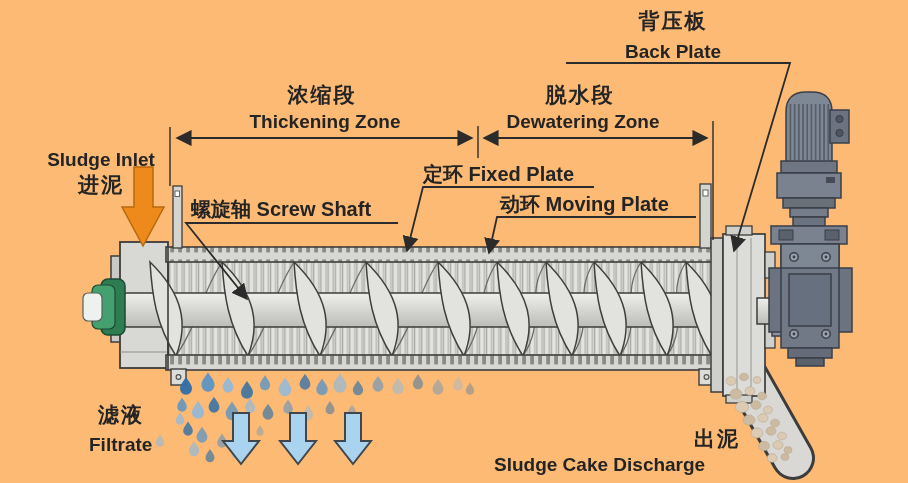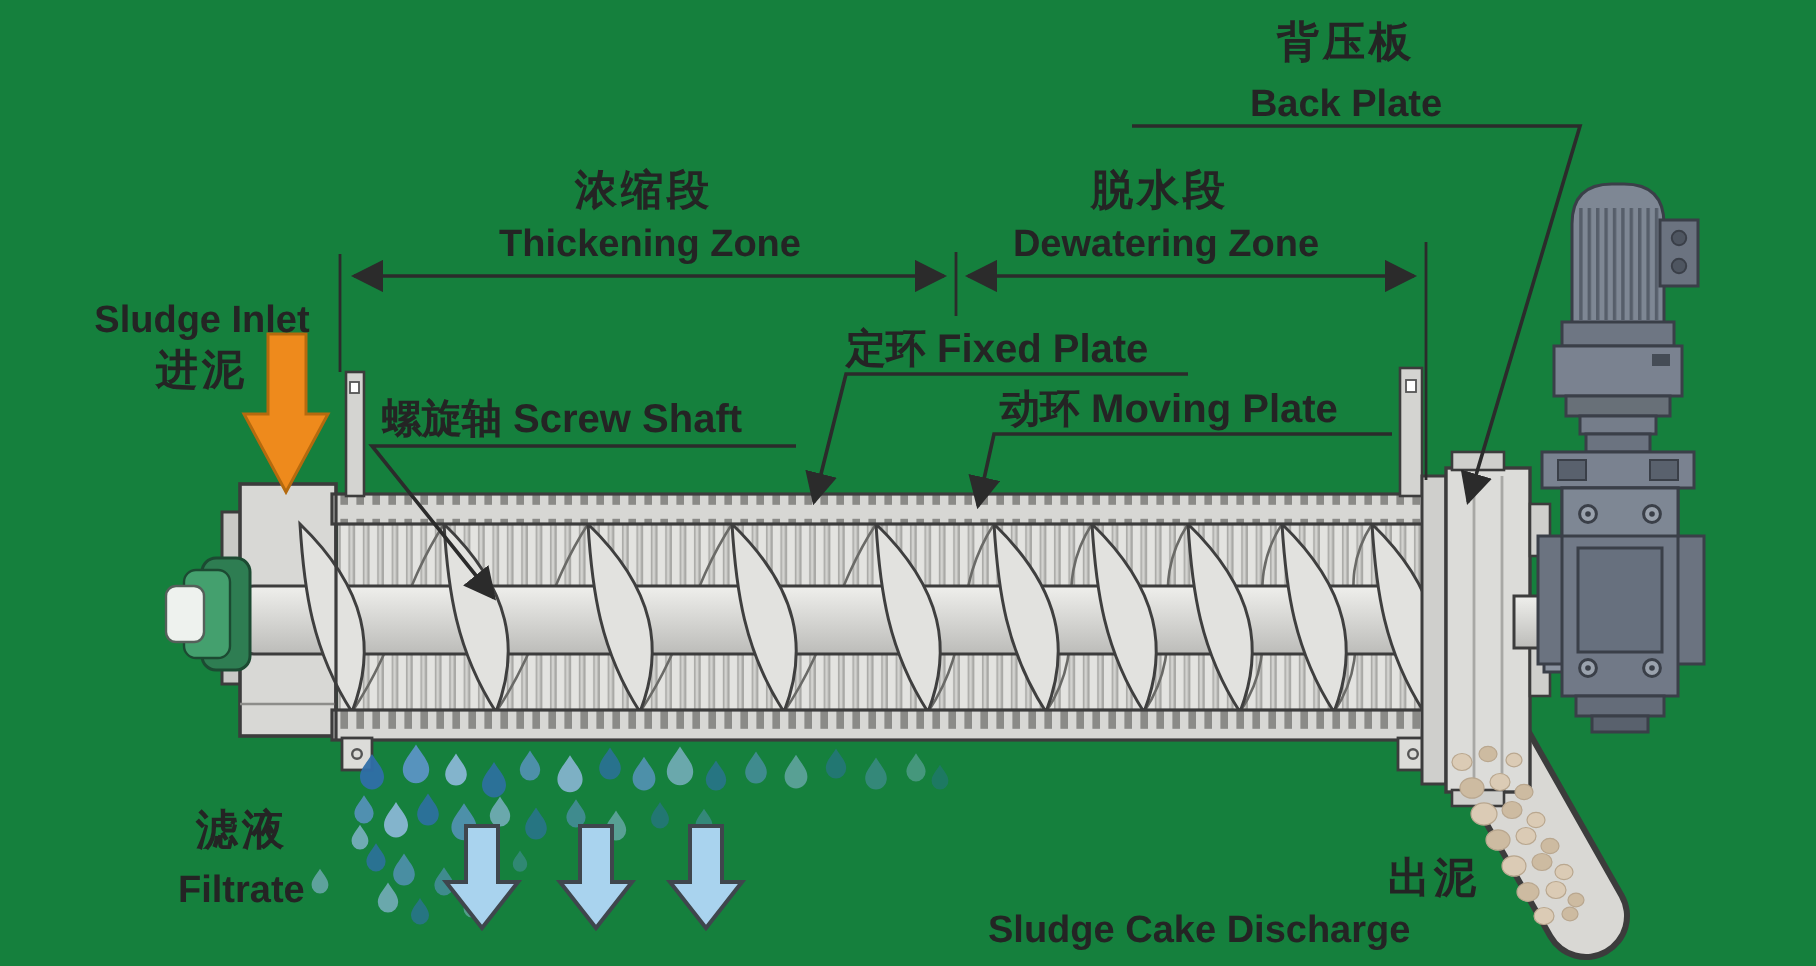--- a/index.html
+++ b/index.html
@@ -1,16 +1,16 @@
 <!DOCTYPE html>
 <html><head>
 <meta charset="utf-8">
 <style>
   html,body{margin:0;padding:0;background:#ffffff;}
-  #stage{position:relative;width:908px;height:483px;background:#15803d;overflow:hidden;
+  #stage{position:relative;width:908px;height:483px;background:#fdba74;overflow:hidden;
          font-family:"Liberation Sans","DejaVu Sans",sans-serif;}
   svg{display:block;}
   .lbl{font-family:"Liberation Sans","DejaVu Sans",sans-serif;font-weight:700;fill:#242424;}
   .zh{font-size:21px;letter-spacing:2px;}
   .en{font-size:19px;}
   .ann{stroke:#2b2b2b;stroke-width:1.8;fill:none;}
   .thin{stroke:#2b2b2b;stroke-width:1.4;fill:none;}
 </style>
 </head>
 <body>

